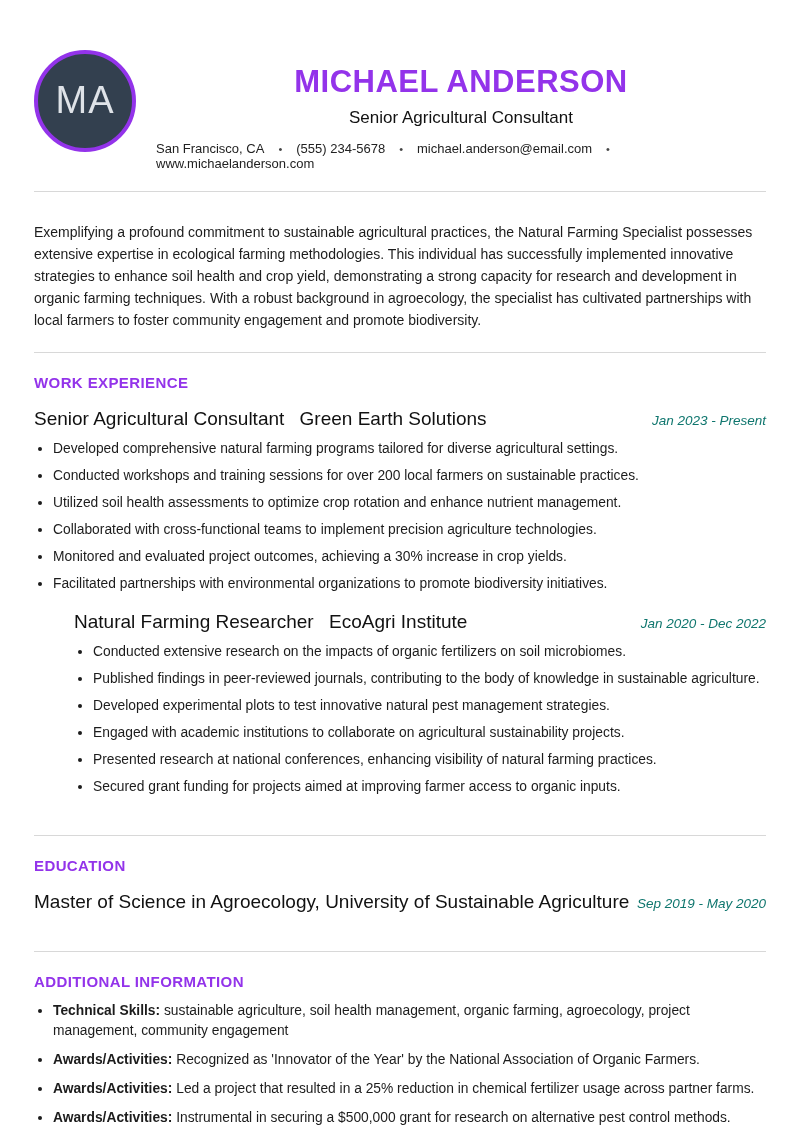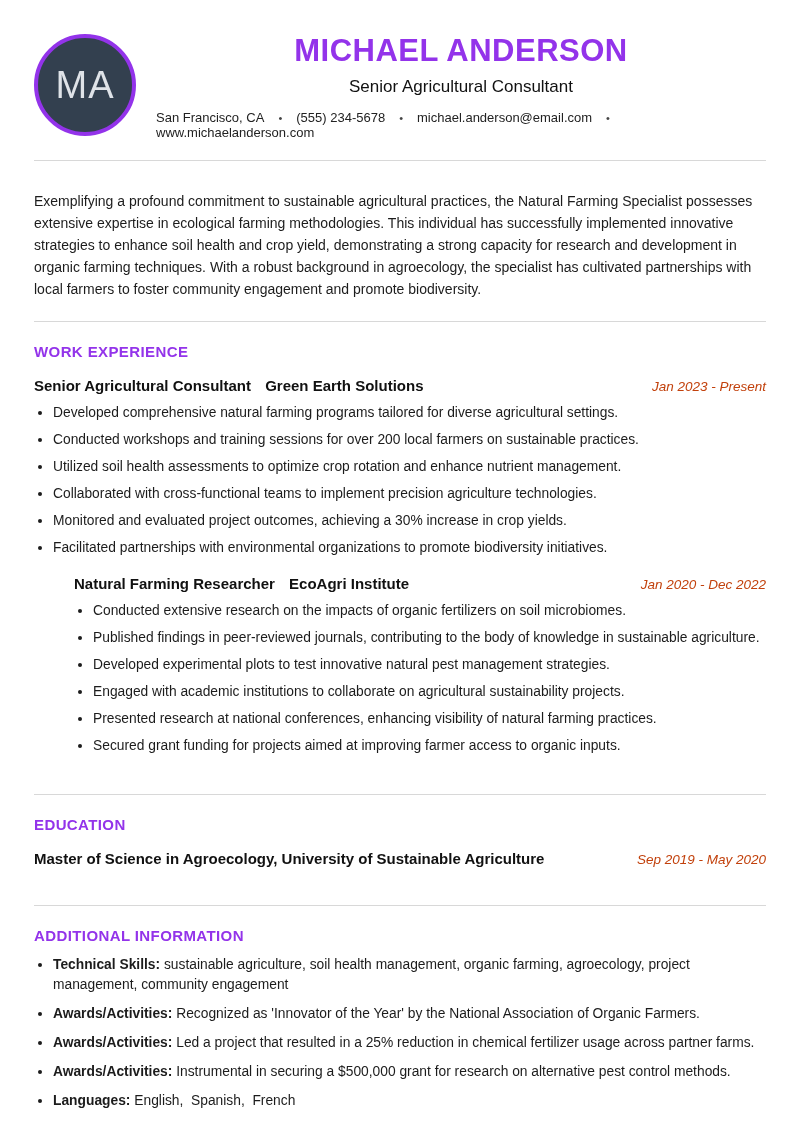--- a/index.html
+++ b/index.html
@@ -27,21 +27,21 @@
     border: 4px solid #9333ea;
     display: flex; align-items: center; justify-content: center;
     flex-shrink: 0;
   }
   .avatar span {
     color: #dfe3e8;
     font-size: 38px;
     font-weight: 500;
     letter-spacing: 1px;
   }
-  .header-text { padding-top: 4px; }
+  .header-text { padding-top: 4px; margin-top: 31px; }
   .candidate-name {
     color: #9333ea;
     font-size: 31px;
     font-weight: 800;
     letter-spacing: 0.5px;
     line-height: 1.1;
   }
   .candidate-title {
     margin-top: 9px;
     font-size: 17px;
@@ -87,26 +87,26 @@
 
   
   .entry { margin-top: 10px; }
   .entry + .entry { margin-top: 14px; margin-left: 40px; }
   .entry-header {
     display: flex;
     align-items: baseline;
     justify-content: space-between;
     margin-top: 17px;
   }
-  .entry-left { font-size: 15px; font-weight: 700; color: #111111; }
+  .entry-left { font-size: 19px; font-weight: 400; color: #111111; }
   .entry-company { margin-left: 10px; }
   .entry-dates {
     font-size: 13.5px;
     font-style: italic;
-    color: #c2410c;
+    color: #0f766e;
     font-weight: 400;
     white-space: nowrap;
   }
 
   ul.bullets {
     margin-top: 9px;
     padding-left: 19px;
     list-style: disc;
   }
   ul.bullets li {

